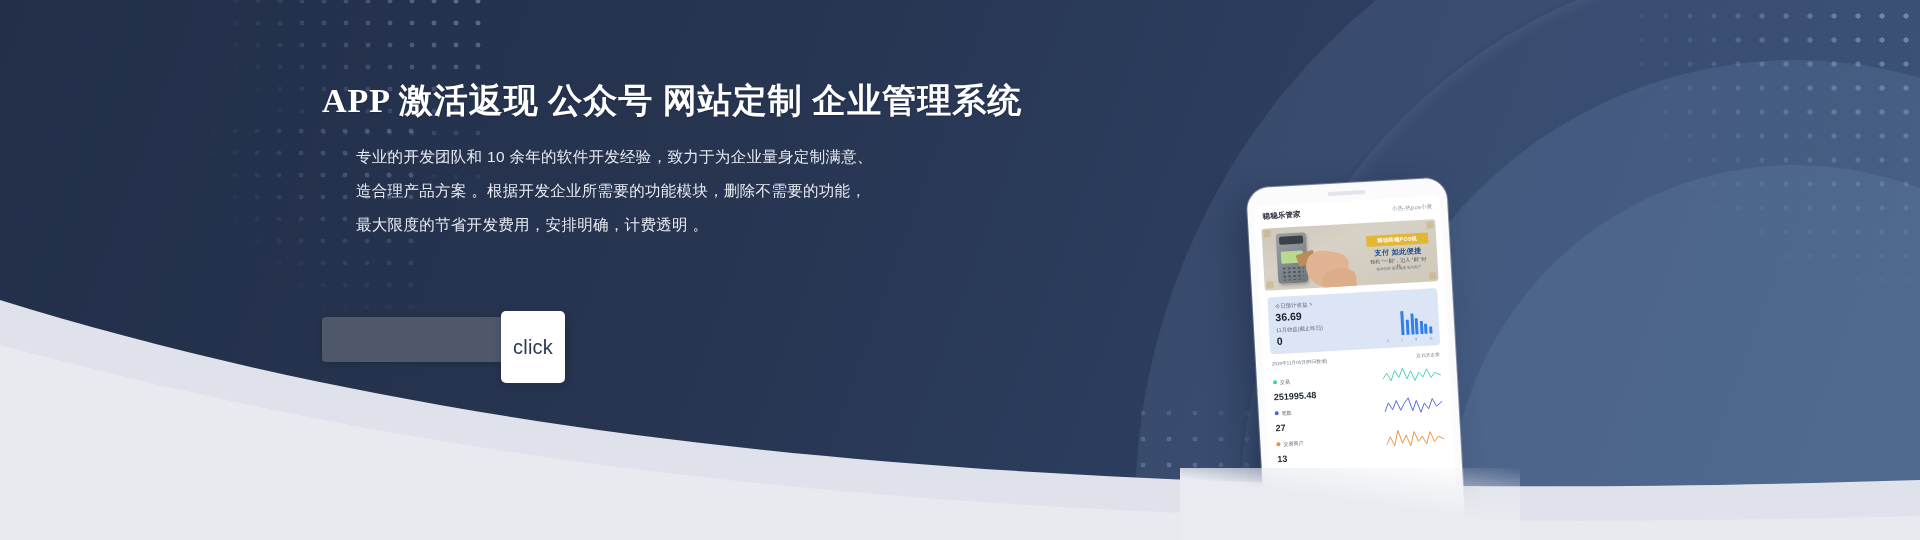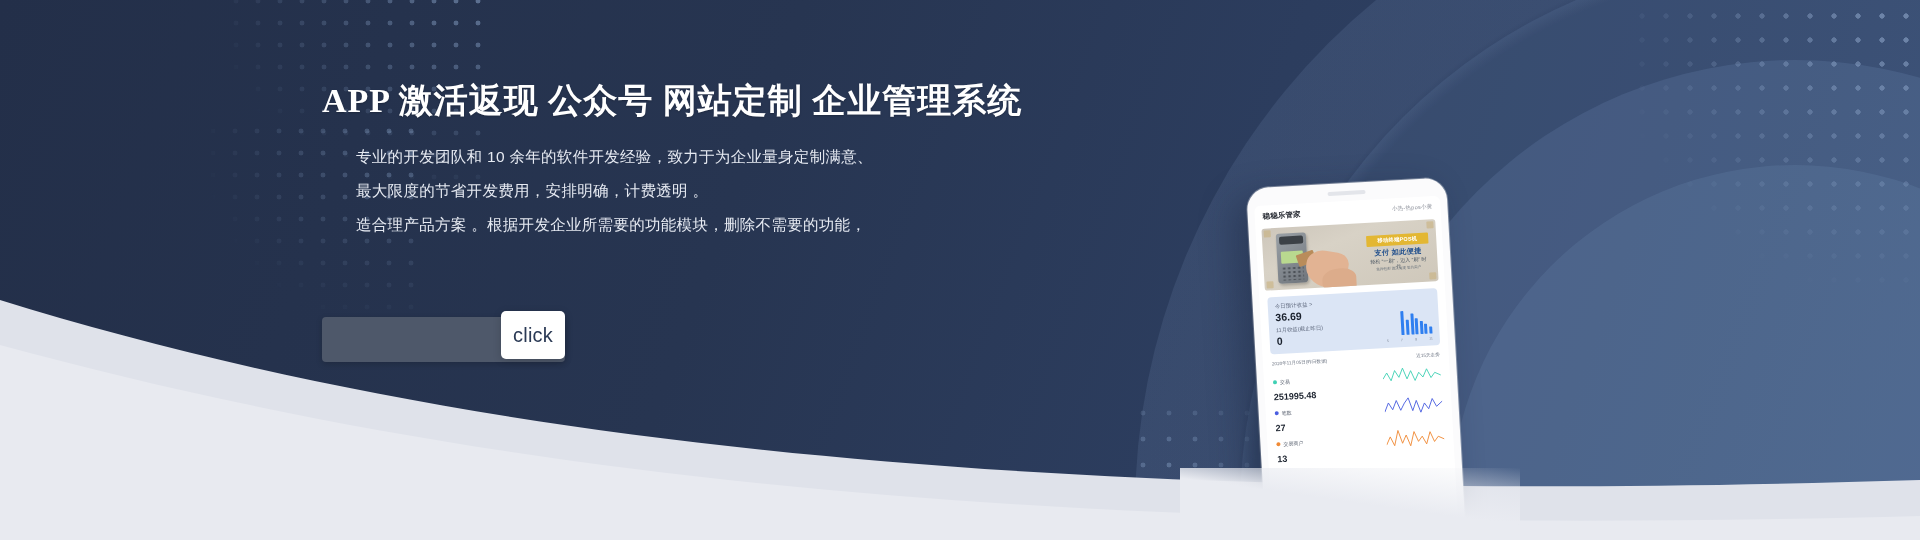--- a/index.html
+++ b/index.html
@@ -80,21 +80,21 @@
 
   .cta{
     position:absolute;left:0;top:317px;
     width:243px;height:45px;
     background:#4e586a;border-radius:4px;
     box-shadow:0 2px 6px rgba(0,0,0,0.18);
     cursor:pointer;
   }
   .cta-btn{
     position:absolute;left:179px;top:-6px;
-    width:64px;height:48px;background:#ffffff;
+    width:64px;height:72px;background:#ffffff;
     border-radius:5px;
     display:flex;align-items:center;justify-content:center;
     font-size:20px;color:#2b3a55;letter-spacing:.2px;
     box-shadow:0 2px 8px rgba(0,0,0,0.16);
     cursor:pointer;
   }
 
   
   .phone{
     position:absolute;left:1246px;top:183px;
@@ -198,22 +198,22 @@
     <path d="M0,120 C420,250 980,330 1920,300 L1920,360 L0,360 Z" fill="#dfe2ea"></path>
     <path d="M0,165 C460,290 1010,360 1920,336 L1920,360 L0,360 Z" fill="#e8eaf0"></path>
   </svg>
 
   <div class="content">
 
     <div class="headline">APP  激活返现  公众号  网站定制 企业管理系统</div>
 
     <div class="para">
       <p>专业的开发团队和  10  余年的软件开发经验，致力于为企业量身定制满意、</p>
+      <p>造合理产品方案 。根据开发企业所需要的功能模块，删除不需要的功能，</p>
       <p>最大限度的节省开发费用，安排明确，计费透明 。</p>
-      <p>造合理产品方案 。根据开发企业所需要的功能模块，删除不需要的功能，</p>
     </div>
 
     <div class="cta">
       <div class="cta-btn">click</div>
     </div>
 
   </div>
 
   <div class="phone">
     <div class="phone-body"></div>

